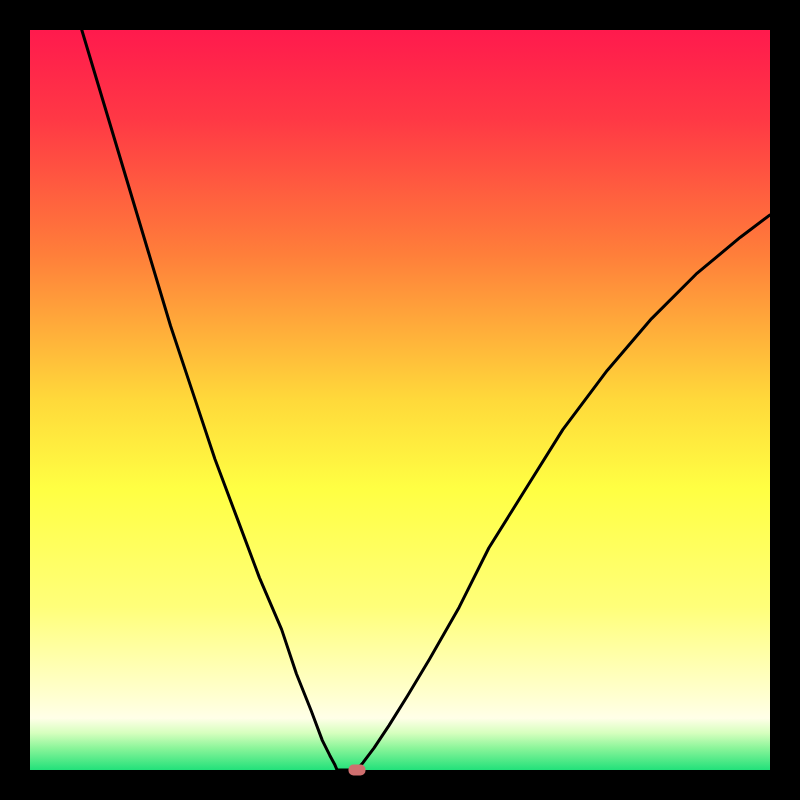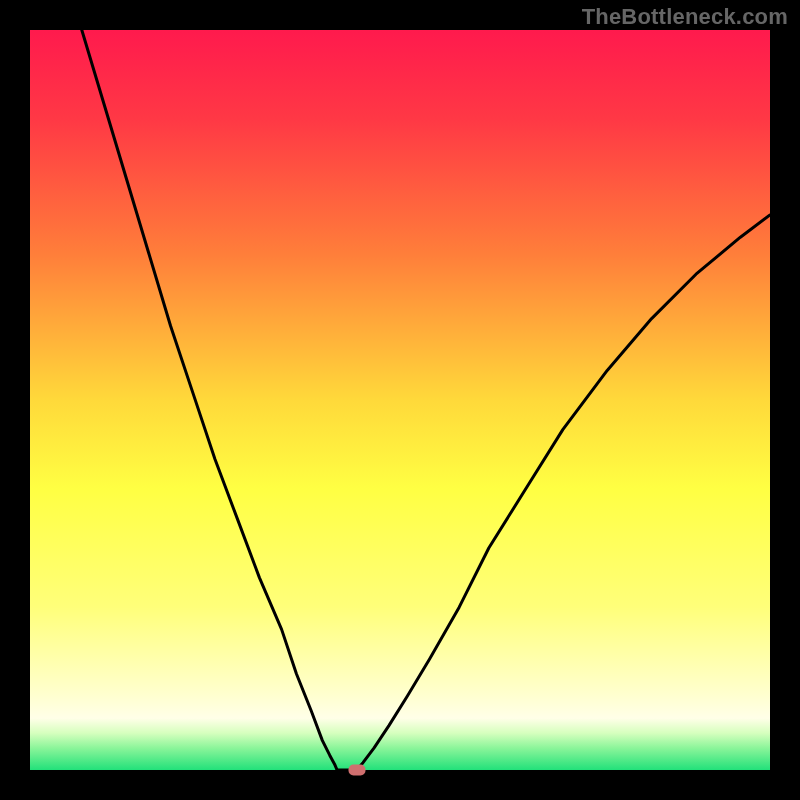--- a/index.html
+++ b/index.html
@@ -52,21 +52,20 @@
     background: #cf6f6f;
     border-radius: 5px;
     transform: translate(-50%, -50%);
   }
 </style>
 </head>
 <body>
 
 <div class="outer">
 
-  <div class="watermark">TheBottleneck.com</div>
 
   <div class="plot">
 
     <svg class="bg" viewBox="0 0 100 100" preserveAspectRatio="none">
       <defs>
         <linearGradient id="grad" x1="0" y1="0" x2="0" y2="1">
 
         <stop offset="0%" stop-color="#ff1a4d"></stop>
             <stop offset="12%" stop-color="#ff3845"></stop>
             <stop offset="30%" stop-color="#ff7d3a"></stop>

